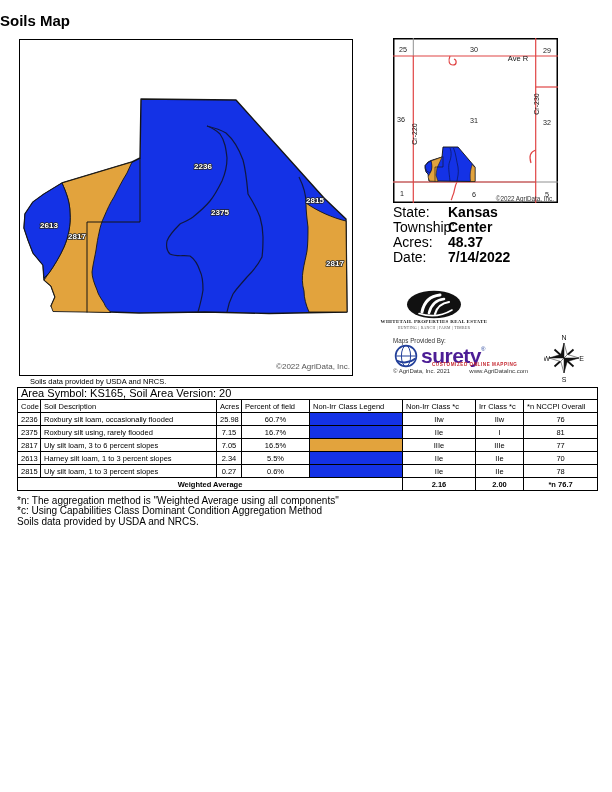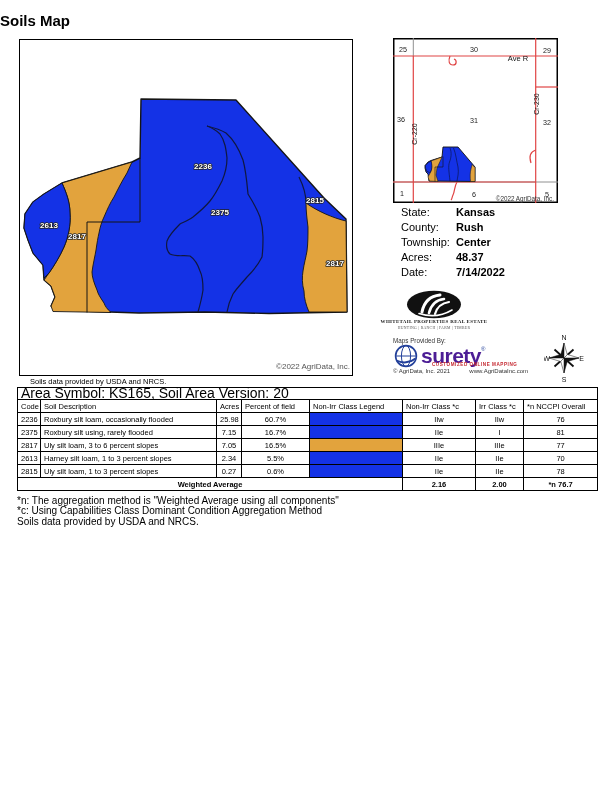--- a/index.html
+++ b/index.html
@@ -1,38 +1,38 @@
 <!DOCTYPE html>
 <html><head>
 <meta charset="utf-8">
 <style>
   html,body{margin:0;padding:0;background:#fff;}
   body{width:612px;height:792px;position:relative;font-family:"Liberation Sans",sans-serif;color:#000;overflow:hidden;}
   .abs{position:absolute;}
   .page-title{left:0;top:12px;width:612px;font-size:15px;font-weight:bold;}
   .note-top{left:30px;top:377px;font-size:7.5px;}
   
-  .info{left:393px;top:205px;width:190px;font-size:11px;margin-left:8px;}
+  .info{left:393px;top:205px;width:190px;font-size:14px;}
   .info .row{height:15px;line-height:15px;display:flex;}
   .info .lbl{width:55px;}
   .info .val{font-weight:bold;}
   
   .wt-line1{left:378px;top:319px;width:112px;text-align:center;font-family:"Liberation Serif",serif;font-size:5px;font-weight:bold;letter-spacing:.3px;color:#1a1a1a;}
   .wt-line2{left:378px;top:326px;width:112px;text-align:center;font-family:"Liberation Serif",serif;font-size:3.8px;letter-spacing:.3px;color:#555;}
   
   .maps-by{left:393px;top:337px;font-size:6.3px;color:#333;}
   .surety-row{left:393px;top:344px;width:140px;height:24px;display:flex;align-items:center;}
   .surety-text{font-size:21px;font-weight:bold;color:#4c1d95;letter-spacing:-.5px;line-height:20px;margin-left:2px;}
   .surety-reg{font-size:6px;color:#23409A;vertical-align:top;position:relative;top:-7px;}
   .surety-tag{left:432px;top:362px;font-size:4.6px;font-weight:bold;color:#C4262E;letter-spacing:.55px;}
   .agridata-line{left:393px;top:368px;width:135px;font-size:6px;color:#333;display:flex;justify-content:space-between;}
   
   table.soil{position:absolute;left:17px;top:387px;width:580px;border-collapse:collapse;table-layout:fixed;font-size:7.5px;}
   table.soil td,table.soil th{border:1px solid #000;padding:0 3px;height:12px;line-height:11px;font-weight:normal;text-align:left;white-space:nowrap;overflow:hidden;}
-  table.soil tr.area-row td{height:10px;font-size:14px;}
+  table.soil tr.area-row td{height:10px;font-size:11px;}
   table.soil .num{text-align:center;}
   table.soil tfoot td{font-weight:bold;}
   .footnotes{left:17px;top:496px;font-size:10px;line-height:10.4px;}
   svg text{font-family:"Liberation Sans",sans-serif;}
 </style>
 </head>
 <body>
 
 <div class="abs page-title">Soils Map</div>
 
@@ -118,24 +118,20 @@
   <text x="125" y="22.5" text-anchor="middle" font-size="7.5" fill="#111111">Ave R</text>
   <text x="21" y="98.5" transform="rotate(-90 21 96)" text-anchor="middle" font-size="7" fill="#111111">Cr-220</text>
   <text x="143.5" y="68.5" transform="rotate(-90 143.5 66)" text-anchor="middle" font-size="7" fill="#111111">Cr-230</text>
   <text x="161" y="162.5" text-anchor="end" font-size="6.3" fill="#333333">©2022 AgriData, Inc.</text>
 </svg>
 
 <div class="abs info">
   <div class="row">
     <span class="lbl">State:</span>
     <span class="val">Kansas</span>
-  </div>
-  <div class="row">
-    <span class="lbl">County:</span>
-    <span class="val">Rush</span>
   </div>
   <div class="row">
     <span class="lbl">Township:</span>
     <span class="val">Center</span>
   </div>
   <div class="row">
     <span class="lbl">Acres:</span>
     <span class="val">48.37</span>
   </div>
   <div class="row">

